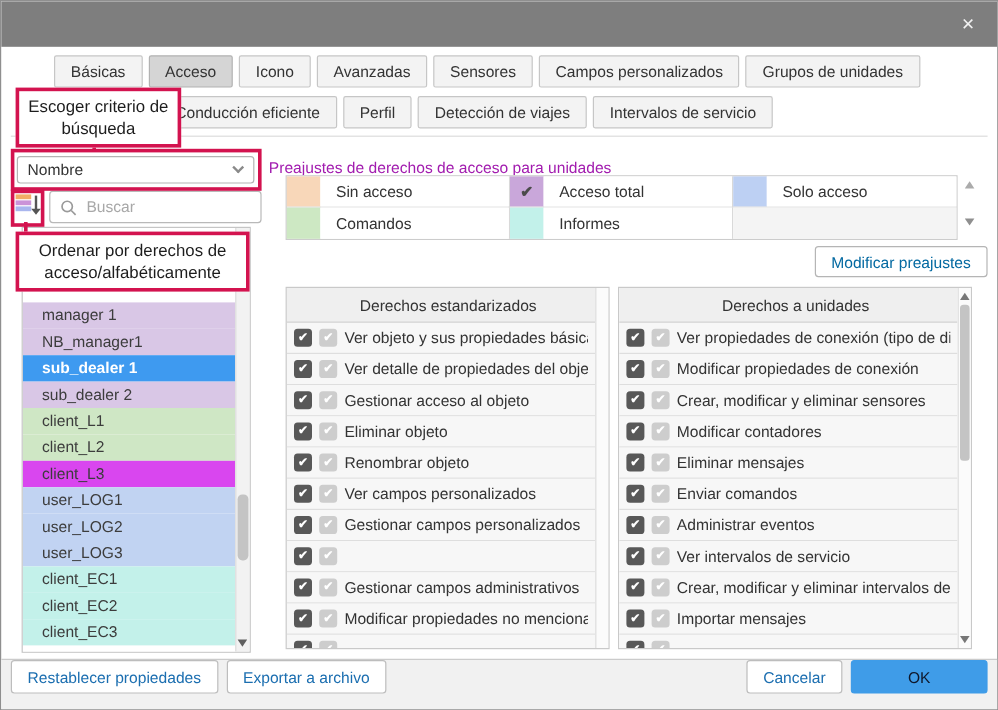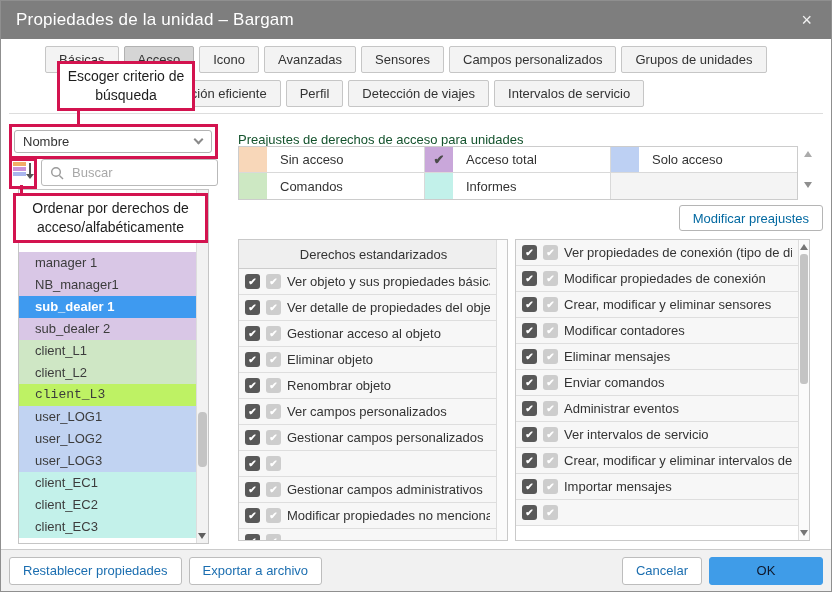--- a/index.html
+++ b/index.html
@@ -16,21 +16,21 @@
   
   .tabrow{display:flex;gap:5px;padding-left:4px;margin-top:7px;margin-left:40px;}
   .tab{padding:5px 13px;background:#f3f3f3;border:1px solid #c6c6c6;border-radius:2px;
        font-size:13px;color:#333;white-space:nowrap;cursor:pointer;}
   .tab.active{background:#d5d5d5;border-color:#b2b2b2;}
   .tab.offset{margin-left:87px;}
   .divider{position:absolute;left:8px;right:8px;top:112px;height:1px;background:#ddd;}
   
   .callout{position:absolute;z-index:30;background:#fff;border:3px solid #d3134f;color:#1d1d1d;
            font-size:14px;line-height:19px;text-align:center;padding:3px 5px;}
-  #callout1{left:12px;top:60px;width:138px;margin-left:44px;}
+  #callout1{left:12px;top:72px;width:138px;}
   #callout2{left:12px;top:192px;width:195px;}
   .connector{position:absolute;width:3px;background:#d3134f;z-index:29;}
   #conn1{left:76px;top:109px;height:16px;}
   #conn2{left:19px;top:184px;height:10px;}
   .hl{position:absolute;border:3px solid #d3134f;z-index:25;pointer-events:none;}
   #hlSelect{left:8px;top:123px;width:209px;height:35px;}
   #hlSort{left:8px;top:157px;width:28px;height:31px;}
   
   .crit-select{position:absolute;left:13px;top:129px;width:198px;height:23px;background:#fff;
     border:1px solid #b3b3b3;border-radius:3px;font-size:13px;color:#333;line-height:21px;
@@ -60,21 +60,21 @@
   .uitem{height:22px;line-height:22px;font-size:13px;color:#3c3c3c;padding-left:16px;
     white-space:nowrap;cursor:pointer;}
   .uitem.sel{color:#fff;font-weight:bold;}
   .lscroll{position:absolute;right:0;top:0;bottom:0;width:12px;background:#f2f2f2;border-left:1px solid #ddd;}
   .lthumb{position:absolute;left:1px;right:1px;top:222px;height:55px;background:#c4c4c4;border-radius:4px;cursor:pointer;}
   .arr{width:0;height:0;position:absolute;cursor:pointer;}
   .arr.down{border-left:4px solid transparent;border-right:4px solid transparent;border-top:6px solid #5f5f5f;}
   .arr.up{border-left:4px solid transparent;border-right:4px solid transparent;border-bottom:6px solid #5f5f5f;}
   .lscroll .arr{left:1px;bottom:4px;}
   
-  .presets-label{position:absolute;left:237px;top:131px;font-size:13px;color:#14532d;}
+  .presets-label{position:absolute;left:223px;top:131px;font-size:13px;color:#a21caf;}
   .pgrid{position:absolute;left:237px;top:145px;width:560px;border:1px solid #ccc;background:#fff;
     display:grid;grid-template-columns:repeat(3,1fr);}
   .pcell{height:26px;display:flex;border-right:1px solid #d9d9d9;border-bottom:1px solid #d9d9d9;cursor:pointer;}
   .pcell:nth-child(3n){border-right:none;}
   .pcell:nth-last-child(-n+3){border-bottom:none;}
   .pswatch{width:28px;flex:none;display:flex;align-items:center;justify-content:center;
     font-size:13px;font-weight:bold;color:#4b4b4b;}
   .plabel{flex:1;background:#fff;display:flex;align-items:center;padding-left:13px;font-size:13px;color:#333;}
   .pcell.empty{background:#f4f4f4;cursor:default;}
   #presetUp{left:803px;top:150px;border-bottom-color:#ababab;}
@@ -96,34 +96,33 @@
   .cb.dark{background:#585858;}
   .cb.light{background:#cdcdcd;cursor:default;}
   .rt-label{font-size:13px;color:#333;white-space:nowrap;overflow:hidden;}
   .rt-scroll{width:11px;flex:none;border-left:1px solid #ddd;background:#fbfbfb;position:relative;}
   .rt-scroll .thumb{position:absolute;left:1px;right:1px;background:#c4c4c4;border-radius:3px;cursor:pointer;}
   #tbThumb{top:14px;height:130px;}
   .rt-scroll .arr.up{left:1px;top:4px;border-bottom-color:#777;}
   .rt-scroll .arr.down{left:1px;bottom:4px;border-top-color:#777;}
   
   .footer{position:absolute;left:0;right:0;top:548px;bottom:0;background:#f1f1f1;border-top:1px solid #cbcbcb;
-    display:flex;align-items:center;padding:0 8px;gap:7px;}
+    display:flex;align-items:flex-start;padding:0 8px;gap:7px;}
   .fbtn{height:28px;padding:0 13px;background:#fff;border:1px solid #bdbdbd;border-radius:3px;
     color:#1b6eb0;font-size:13px;cursor:pointer;font-family:"Liberation Sans",sans-serif;}
   .fspacer{flex:1;}
   .fbtn.ok{width:114px;color:#0f172a;border-color:#3f9ce8;}
   .mag{flex:none;display:block;}
 </style>
 </head>
 <body>
 
 <div class="dialog">
 
   <div class="titlebar">
-    <span class="title">Propiedades de la unidad – Bargam</span>
     <span class="close">×</span>
   </div>
 
   <div class="tabrow" id="row1">
       <div class="tab">Básicas</div>
       <div class="tab active">Acceso</div>
       <div class="tab">Icono</div>
       <div class="tab">Avanzadas</div>
       <div class="tab">Sensores</div>
       <div class="tab">Campos personalizados</div>
@@ -166,21 +165,21 @@
 
   <div class="listpanel">
     <div class="listitems" id="userItems">
       <div class="lspacer"></div>
     <div class="uitem" style="background: rgb(217, 199, 230);">manager 1</div>
         <div class="uitem" style="background: rgb(217, 199, 230);">NB_manager1</div>
         <div class="uitem sel" style="background: rgb(62, 154, 240);">sub_dealer 1</div>
         <div class="uitem" style="background: rgb(217, 199, 230);">sub_dealer 2</div>
         <div class="uitem" style="background: rgb(207, 231, 197);">client_L1</div>
         <div class="uitem" style="background: rgb(207, 231, 197);">client_L2</div>
-        <div class="uitem" style="background: #bef264; font-family: Liberation Mono, monospace;">client_L3</div>
+        <div class="uitem" style="background: #d946ef;">client_L3</div>
         <div class="uitem" style="background: rgb(193, 211, 242);">user_LOG1</div>
         <div class="uitem" style="background: rgb(193, 211, 242);">user_LOG2</div>
         <div class="uitem" style="background: rgb(193, 211, 242);">user_LOG3</div>
         <div class="uitem" style="background: rgb(195, 241, 234);">client_EC1</div>
         <div class="uitem" style="background: rgb(195, 241, 234);">client_EC2</div>
         <div class="uitem" style="background: rgb(195, 241, 234);">client_EC3</div>
         <div class="uitem" style="background: rgb(255, 255, 255);">NB_Dealer 1</div>
       </div>
     <div class="lscroll">
       <div class="lthumb"></div>
@@ -276,20 +275,21 @@
             <span class="cb light">✔</span>
             <span class="rt-label"></span>
           </div>
         </div>
     </div>
     <div class="rt-scroll"></div>
   </div>
 
   <div class="rtable" id="tableB">
     <div class="rt-main">
+      <div class="rt-head">Derechos a unidades</div>
       <div id="rowsB">
           <div class="rt-row">
             <span class="cb dark">✔</span>
             <span class="cb light">✔</span>
             <span class="rt-label">Ver propiedades de conexión (tipo de dis…</span>
           </div>
           <div class="rt-row">
             <span class="cb dark">✔</span>
             <span class="cb light">✔</span>
             <span class="rt-label">Modificar propiedades de conexión</span>

